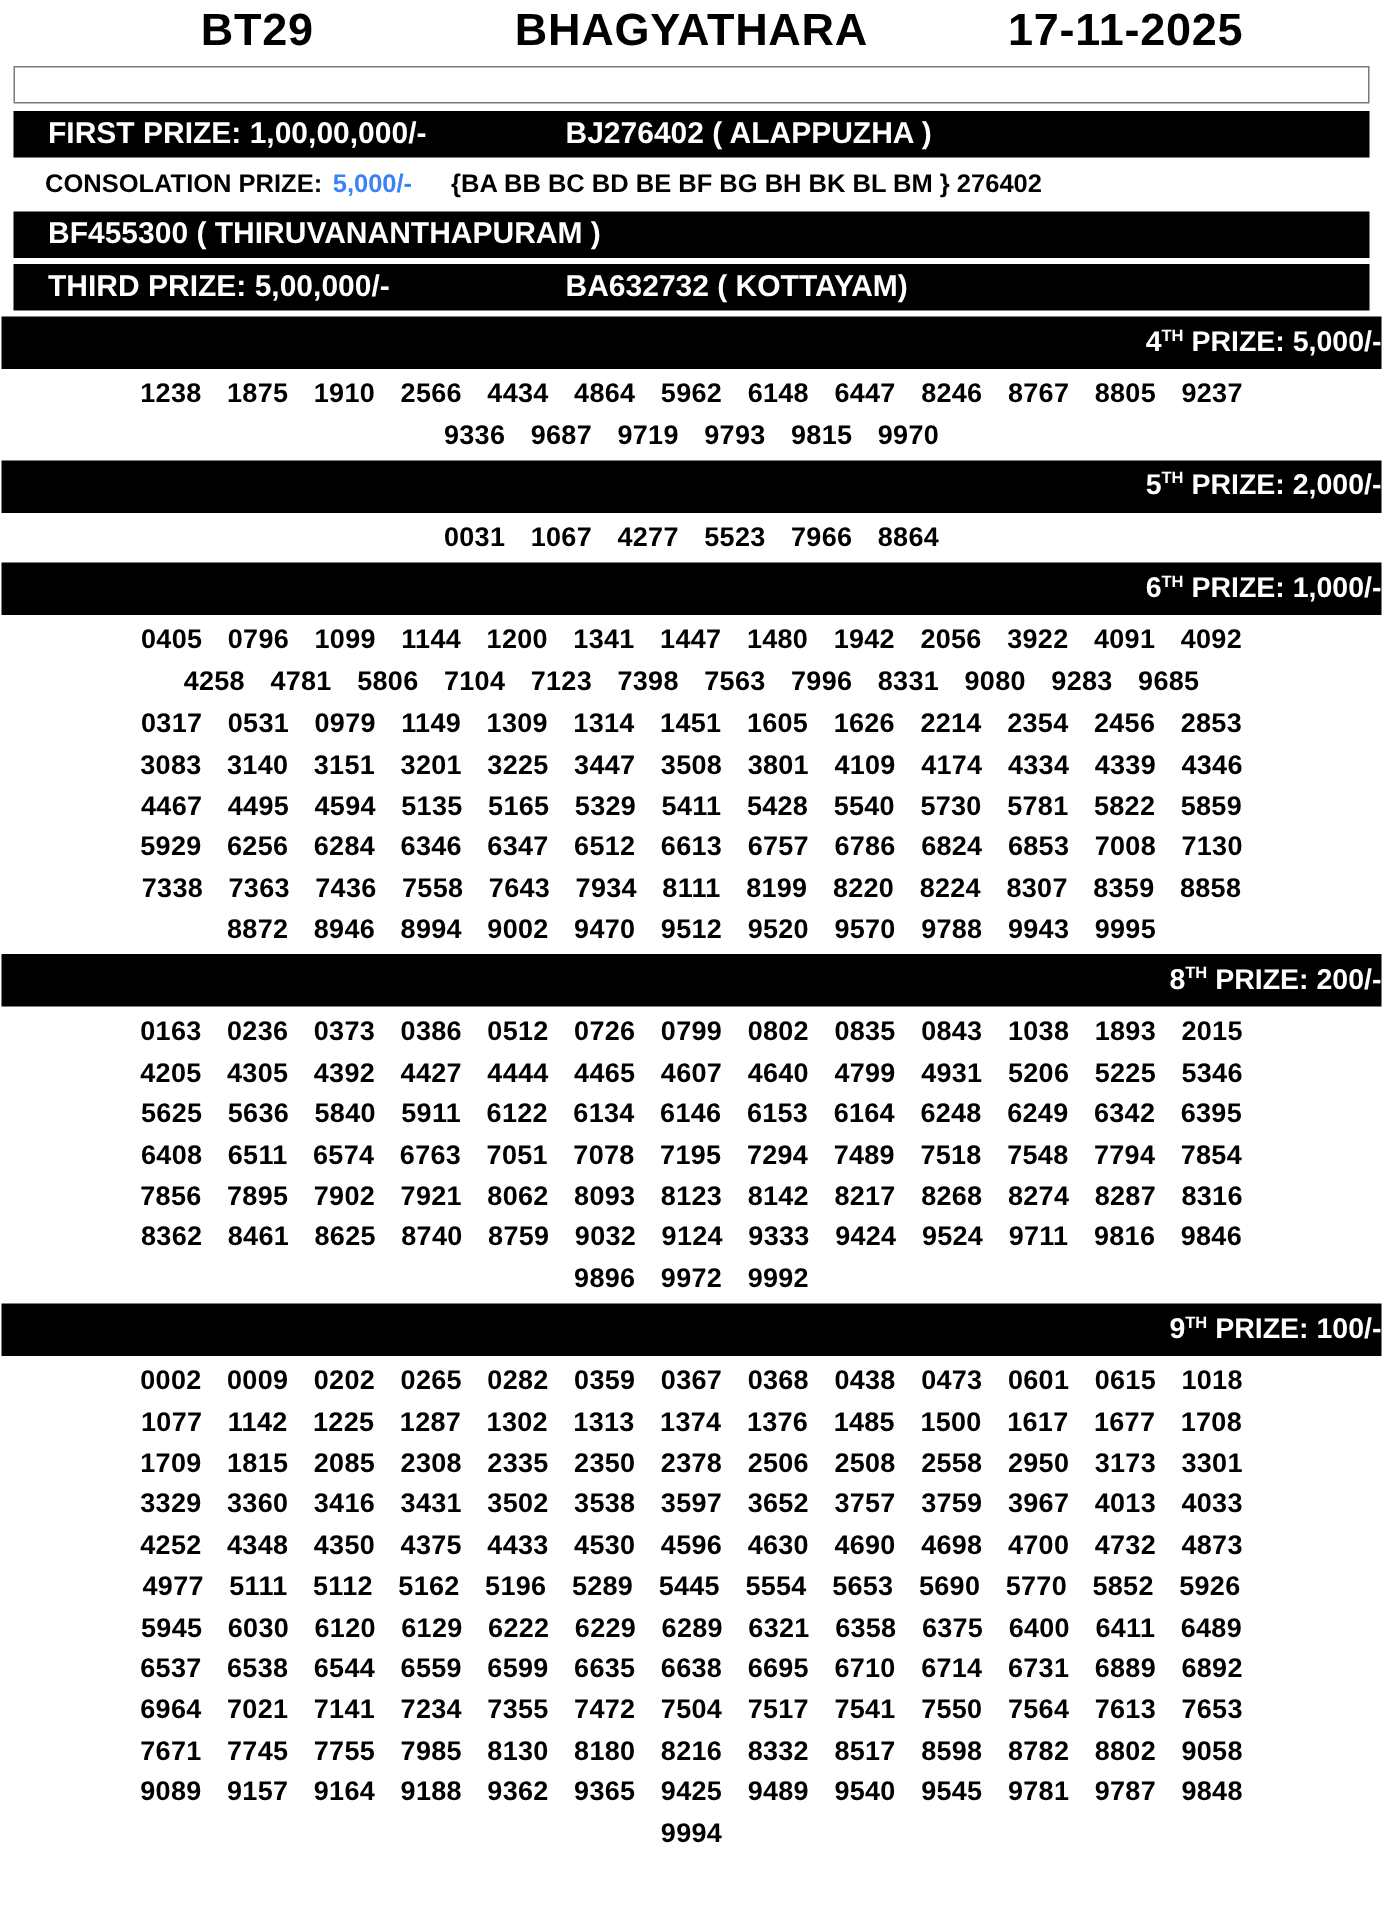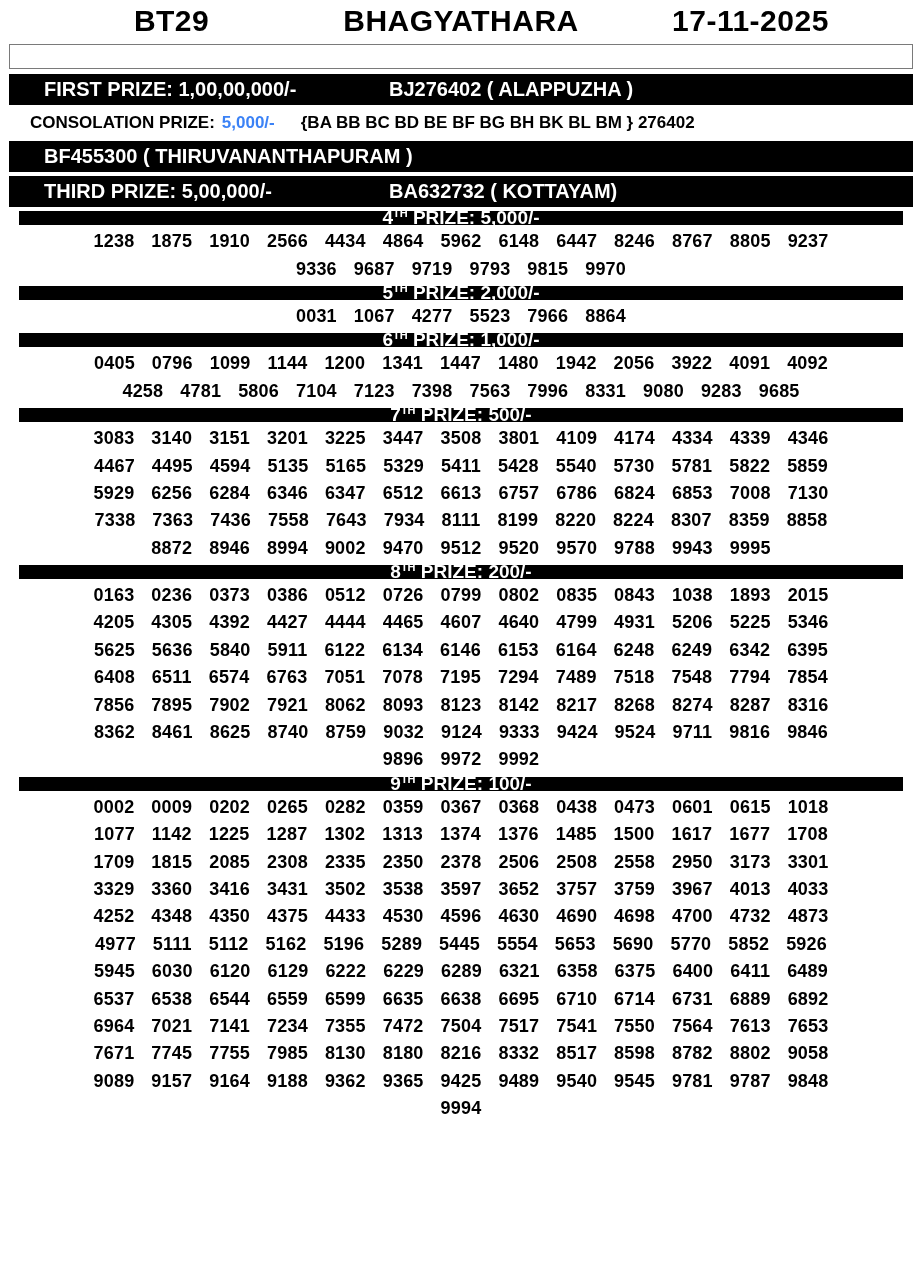--- a/index.html
+++ b/index.html
@@ -16,34 +16,34 @@
   }
   .titlebar span { text-align:center; white-space:nowrap; }
   .searchbox {
     display:block; width:904px; height:25px; margin:2px 9px 5px;
     border:1px solid #7a7a7a; background:#fff; outline:none;
     font-family:"Liberation Sans", sans-serif;
   }
   .bar { background:#000; color:#fff; margin:0 9px; }
   .prize-bar {
     display:flex; align-items:center; height:31px;
-    padding-left:35px; font-size:20px; margin-bottom:4px;
+    padding-left:23px; font-size:20px; margin-bottom:4px;
     white-space:nowrap;
   }
   .prize-bar .plabel { width:345px; flex:none; }
   .consolation {
     display:flex; align-items:center; height:28px;
     padding-left:21px; margin:0 9px 4px; font-size:17px;
     white-space:nowrap;
   }
   .consolation .c-amount { margin-left:7px; }
   .consolation .c-series { margin-left:26px; }
   .section-bar {
-    display:flex; justify-content:center; align-items:center;
-    height:14px; font-size:19px; margin:3px 19px;
+    display:flex; justify-content:flex-end; align-items:center;
+    height:35px; font-size:19px; margin:3px 1px;
     white-space:nowrap;
   }
   sup { font-size:11px; line-height:0; vertical-align:7px; }
   .num-row {
     display:flex; justify-content:center; align-items:center;
     gap:17px; height:27.4px; font-size:18px; letter-spacing:0.2px;
     white-space:nowrap;
   }
   section { margin-bottom:1px; }
 </style>
@@ -150,22 +150,34 @@
           <span class="num">7398</span>
           <span class="num">7563</span>
           <span class="num">7996</span>
           <span class="num">8331</span>
           <span class="num">9080</span>
           <span class="num">9283</span>
           <span class="num">9685</span>
         </div>
       </section>
       <section>
-        <div class="bar section-bar">
-          <span>7<sup>TH</sup> PRIZE: 500/-</span>
+        <div class="num-row">
+          <span class="num">0317</span>
+          <span class="num">0531</span>
+          <span class="num">0979</span>
+          <span class="num">1149</span>
+          <span class="num">1309</span>
+          <span class="num">1314</span>
+          <span class="num">1451</span>
+          <span class="num">1605</span>
+          <span class="num">1626</span>
+          <span class="num">2214</span>
+          <span class="num">2354</span>
+          <span class="num">2456</span>
+          <span class="num">2853</span>
         </div>
         <div class="num-row">
           <span class="num">3083</span>
           <span class="num">3140</span>
           <span class="num">3151</span>
           <span class="num">3201</span>
           <span class="num">3225</span>
           <span class="num">3447</span>
           <span class="num">3508</span>
           <span class="num">3801</span>

